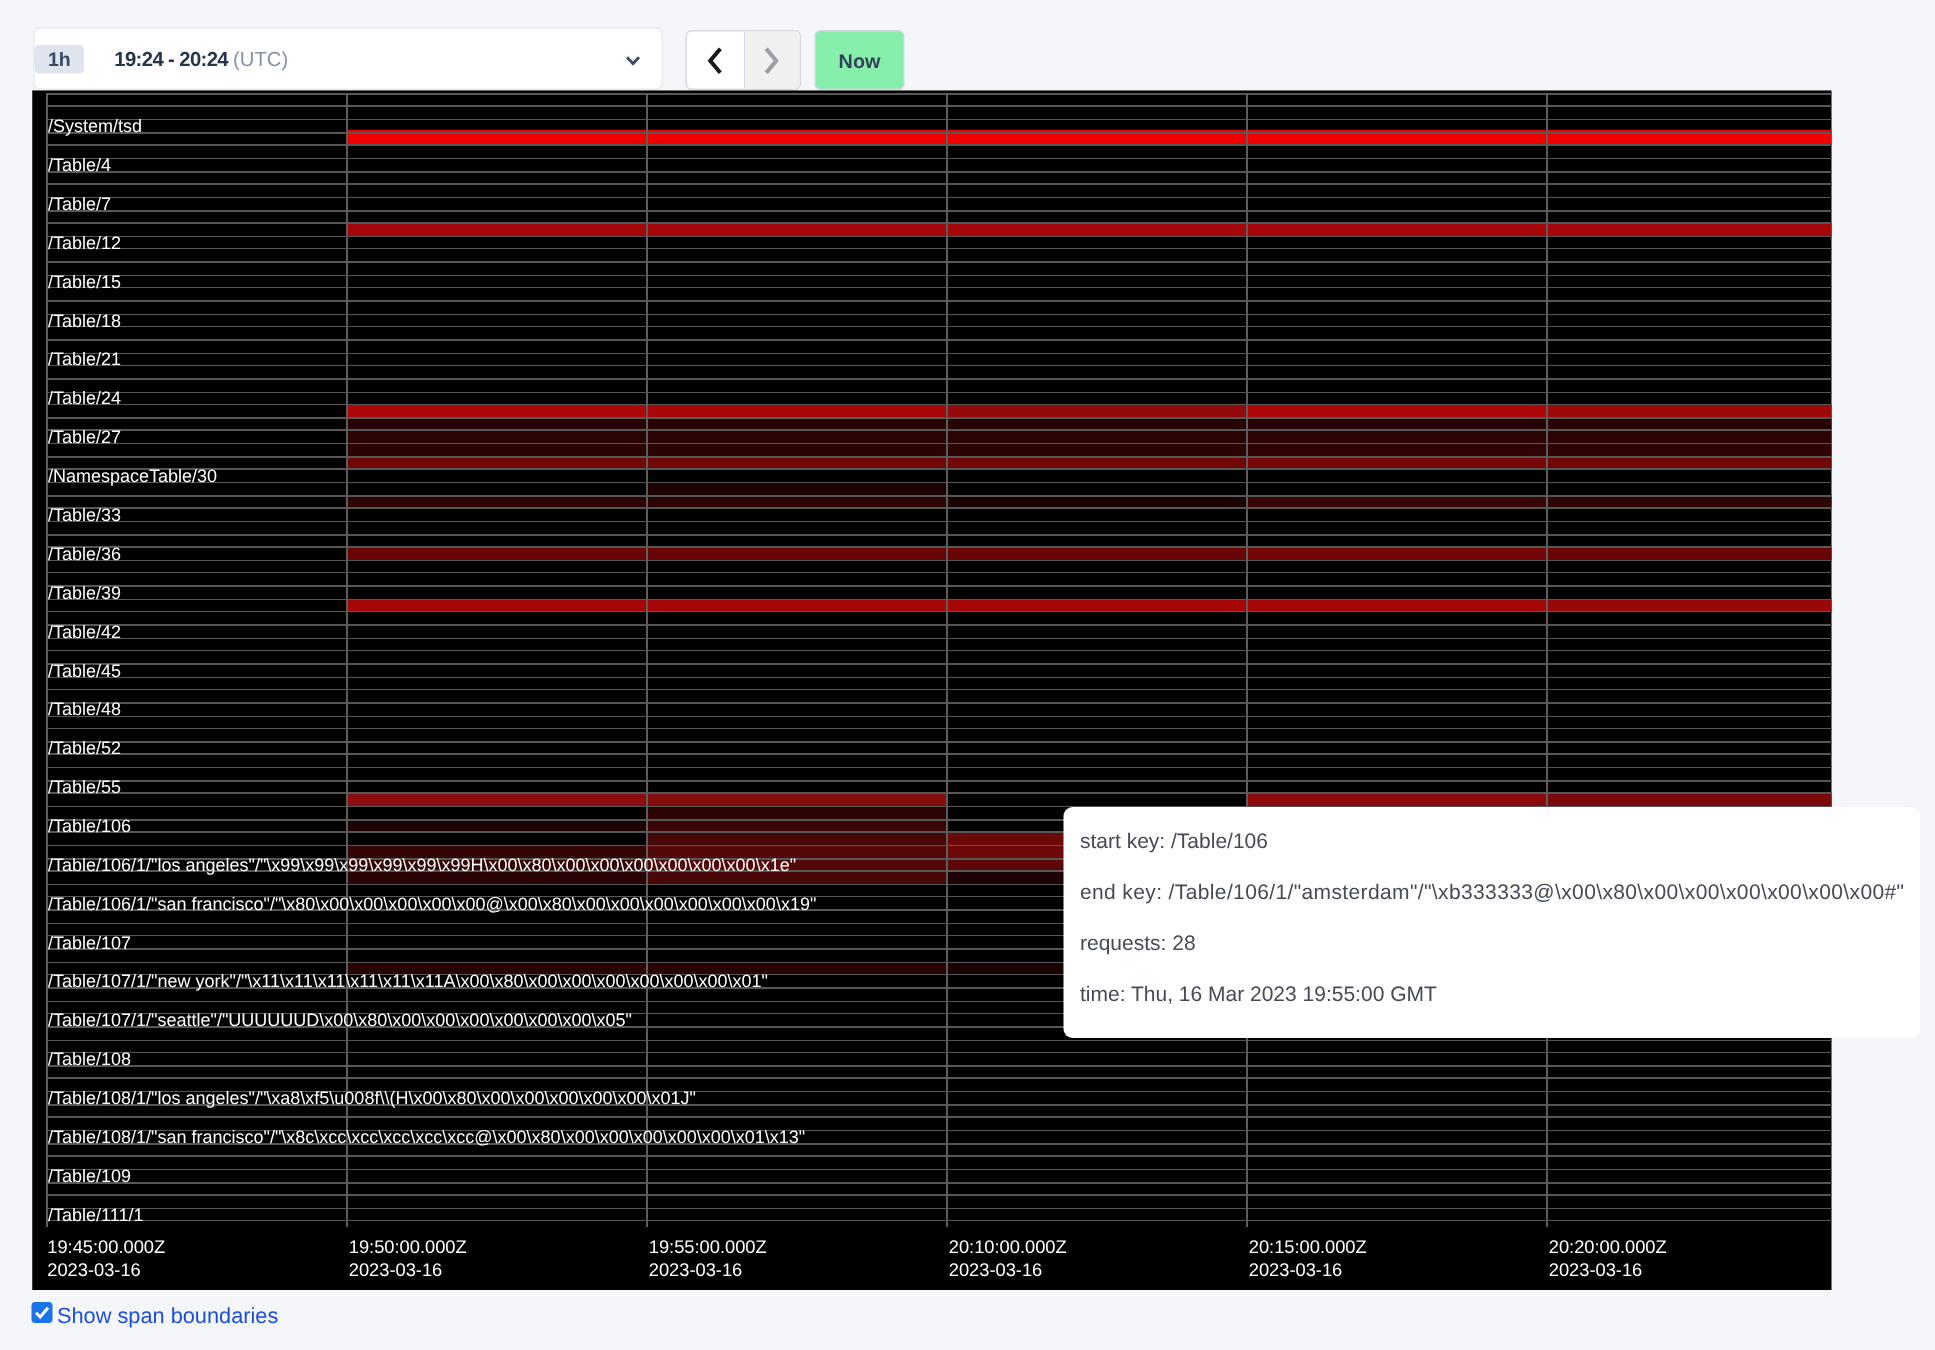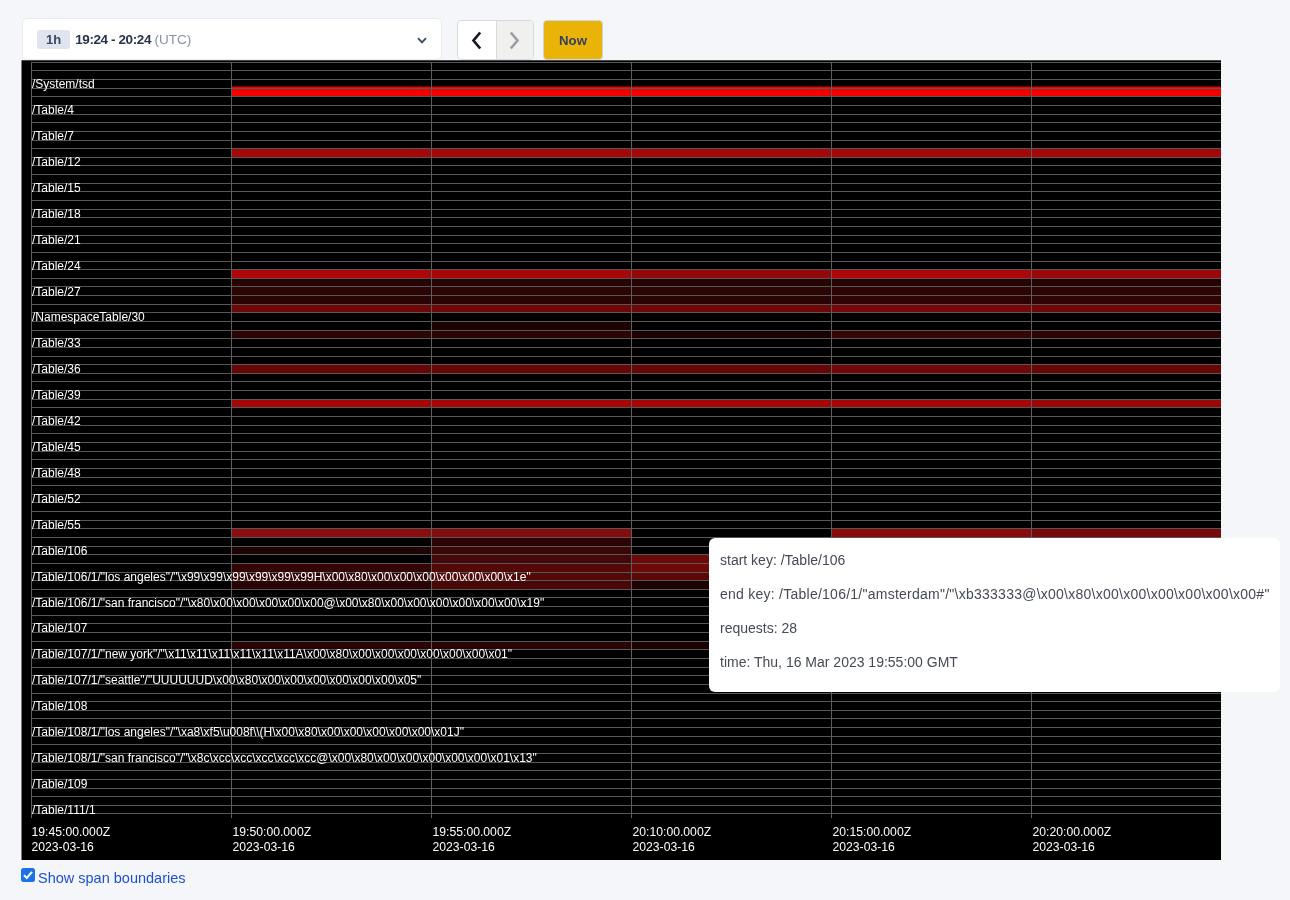--- a/index.html
+++ b/index.html
@@ -116,39 +116,39 @@
 <text x="1032.5" y="835.5" font-size="12.2" fill="#ffffff">20:20:00.000Z</text>
 <text x="1032.5" y="850.8" font-size="12.2" fill="#ffffff">2023-03-16</text>
 <rect x="709" y="538" width="571" height="154" rx="6" fill="#ffffff"></rect>
 <text x="720" y="565" font-size="14" fill="#454a54">start key: /Table/106</text>
 <text x="720" y="599" font-size="14" letter-spacing="0.25" fill="#454a54">end key: /Table/106/1/"amsterdam"/"\xb333333@\x00\x80\x00\x00\x00\x00\x00\x00#"</text>
 <text x="720" y="633" font-size="14" fill="#454a54">requests: 28</text>
 <text x="720" y="667" font-size="14" fill="#454a54">time: Thu, 16 Mar 2023 19:55:00 GMT</text>
 </svg>
 
 <div class="abs" style="left:22px;top:18px;width:418px;height:40px;background:#ffffff;border:1px solid #e8eaf1;border-radius:5px;display:flex;align-items:center;">
-  <span style="margin-left:14px;background:#e0e4ee;color:#3a4a63;font-weight:bold;font-size:13px;padding:2px 9px;border-radius:3px;">1h</span>
-  <span style="margin-left:5px;font-size:13.5px;color:#26344c;font-weight:bold;letter-spacing:-0.4px;">19:24 - 20:24 <span style="color:#8792a5;font-weight:normal;letter-spacing:0;">(UTC)</span></span>
+  <span style="background:#e0e4ee;color:#3a4a63;font-weight:bold;font-size:13px;padding:2px 9px;border-radius:3px;">1h</span>
+  <span style="margin-left:20px;font-size:13.5px;color:#26344c;font-weight:bold;letter-spacing:-0.4px;">19:24 - 20:24 <span style="color:#8792a5;font-weight:normal;letter-spacing:0;">(UTC)</span></span>
   <svg width="10" height="7" style="position:absolute;right:14px;top:18px;" viewBox="0 0 10 7">
     <path d="M1 1.2 L5 5.4 L9 1.2" fill="none" stroke="#3d4d66" stroke-width="1.9"></path>
   </svg>
 </div>
 <div class="abs" style="left:457px;top:20px;width:75px;height:38px;border:1px solid #d5d9e2;border-radius:4px;background:#ffffff;overflow:hidden;display:flex;">
   <div style="width:38px;height:38px;display:flex;align-items:center;justify-content:center;border-right:1px solid #d8dbe2;">
     <svg width="11" height="19" viewBox="0 0 11 19">
         <path d="M9.2 1.5 L2.5 9.5 L9.2 17.5" fill="none" stroke="#17191e" stroke-width="2.7"></path>
       </svg>
   </div>
   <div style="width:37px;height:38px;background:#f0f0ee;display:flex;align-items:center;justify-content:center;">
     <svg width="11" height="19" viewBox="0 0 11 19">
         <path d="M1.8 1.5 L8.5 9.5 L1.8 17.5" fill="none" stroke="#9c9ea3" stroke-width="2.7"></path>
       </svg>
   </div>
 </div>
-<div class="abs" style="left:543px;top:20px;width:58px;height:38px;border:1px solid #d0d5df;border-radius:4px;background:#eab308;display:flex;align-items:center;justify-content:center;">
+<div class="abs" style="left:543px;top:20px;width:58px;height:38px;border:1px solid #d0d5df;border-radius:4px;background:#86efac;display:flex;align-items:center;justify-content:center;">
   <span style="font-size:13.2px;font-weight:bold;color:#34415c;">Now</span>
 </div>
 
 <div class="abs" style="left:21px;top:868px;width:14px;height:14px;background:#1a73e8;border-radius:2.5px;">
   <svg width="14" height="14" viewBox="0 0 14 14">
       <path d="M3 7.2 L5.8 10 L11 3.8" fill="none" stroke="#ffffff" stroke-width="2"></path>
     </svg>
 </div>
 <div class="abs" style="left:38px;top:870px;font-size:14.5px;color:#1d4ed8;">Show span boundaries</div>
 

